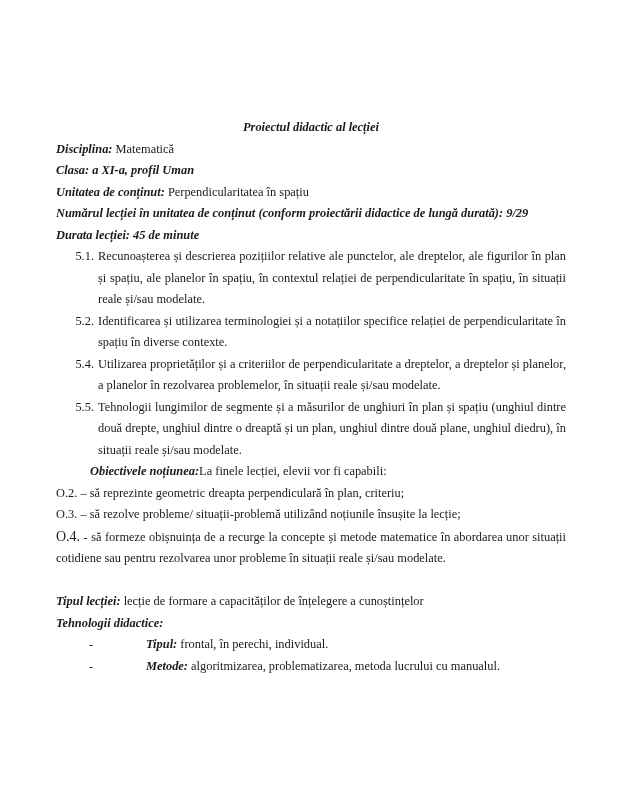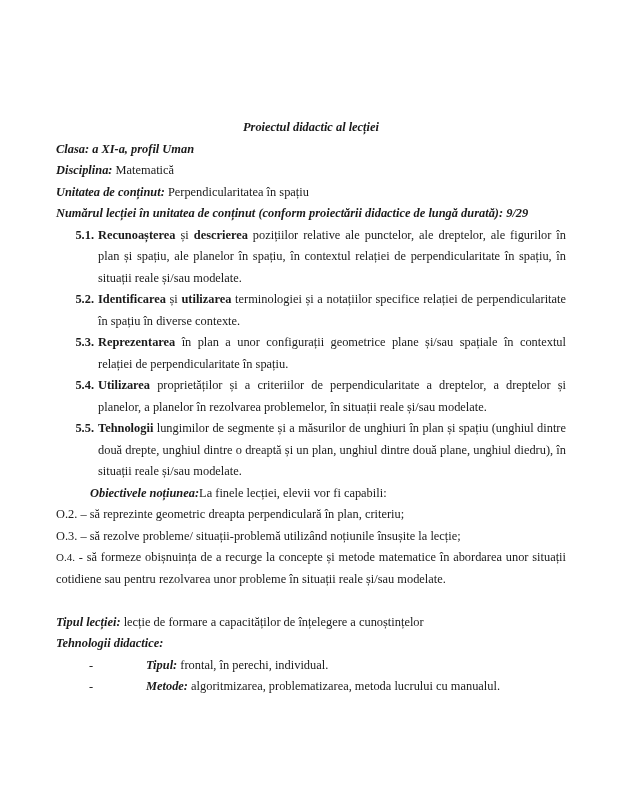--- a/index.html
+++ b/index.html
@@ -2,54 +2,52 @@
 <html><head>
 <meta charset="utf-8">
 <style>
   html, body { margin: 0; padding: 0; background: #ffffff; }
   body { width: 618px; height: 800px; position: relative; overflow: hidden;
          font-family: "Liberation Serif", serif; color: #1a1a1a; font-size: 12.4px; }
   .page { position: absolute; left: 56px; top: 69px; width: 510px; margin-top: 48px; }
   .line { height: 21.5px; line-height: 21.5px; white-space: nowrap; }
   .title { text-align: center; font-weight: bold; font-style: italic; }
   .bi { font-weight: bold; font-style: italic; }
-  b { font-weight: bold; }
+  b { font-weight: normal; }
   .comp { position: relative; padding-left: 42px; text-align: justify; line-height: 21.5px; margin: 0; }
-  .comp .num { position: absolute; left: 0; width: 38px; text-align: right; font-weight: bold; }
+  .comp .num { position: absolute; left: 0; width: 38px; text-align: right; }
   .obj-head { padding-left: 34px; }
   .just { text-align: justify; line-height: 21.5px; }
-  .small { font-size: 11px; }
+  .small { font-size: 14px; }
   .gap { height: 21.5px; }
   .dash-item { position: relative; padding-left: 90px; height: 21.5px; line-height: 21.5px; white-space: nowrap; }
   .dash-item .dash { position: absolute; left: 33px; }
 </style>
 </head>
 <body>
 
 <div class="page">
   <div class="line title">Proiectul didactic al lecției</div>
 
-  <div class="line bi">Clasa: a XI-a, profil Uman</div>
   <div class="line">
     <span class="bi">Disciplina:</span><span> Matematică</span>
   </div>
+  <div class="line bi">Clasa: a XI-a, profil Uman</div>
   <div class="line">
     <span class="bi">Unitatea de conținut:</span><span> Perpendicularitatea în spațiu</span>
   </div>
   <div class="line bi">Numărul lecției în unitatea de conținut (conform proiectării didactice de lungă durată): 9/29</div>
+  <div class="line bi">Durata lecției: 45 de minute</div>
 
   <div>
     <p class="comp">
       <span class="num">5.1.</span><b>Recunoașterea</b><span> și </span><b>descrierea</b><span> pozițiilor relative ale punctelor, ale dreptelor, ale figurilor în plan și spațiu, ale planelor în spațiu, în contextul relației de perpendicularitate în spațiu, în situații reale și/sau modelate.</span>
     </p>
     <p class="comp">
       <span class="num">5.2.</span><b>Identificarea</b><span> și </span><b>utilizarea</b><span> terminologiei și a notațiilor specifice relației de perpendicularitate în spațiu în diverse contexte.</span>
-    </p>
-    <p class="comp">
-      <span class="num">5.3.</span><b>Reprezentarea</b><span> în plan a unor configurații geometrice plane și/sau spațiale în contextul relației de perpendicularitate în spațiu.</span>
     </p>
     <p class="comp">
       <span class="num">5.4.</span><b>Utilizarea</b><span> proprietăților și a criteriilor de perpendicularitate a dreptelor, a dreptelor și planelor, a planelor în rezolvarea problemelor, în situații reale și/sau modelate.</span>
     </p>
     <p class="comp">
       <span class="num">5.5.</span><b>Tehnologii</b><span> lungimilor de segmente și a măsurilor de unghiuri în plan și spațiu (unghiul dintre două drepte, unghiul dintre o dreaptă și un plan, unghiul dintre două plane, unghiul diedru), în situații reale și/sau modelate.</span>
     </p>
   </div>
 
   <div class="line obj-head">

